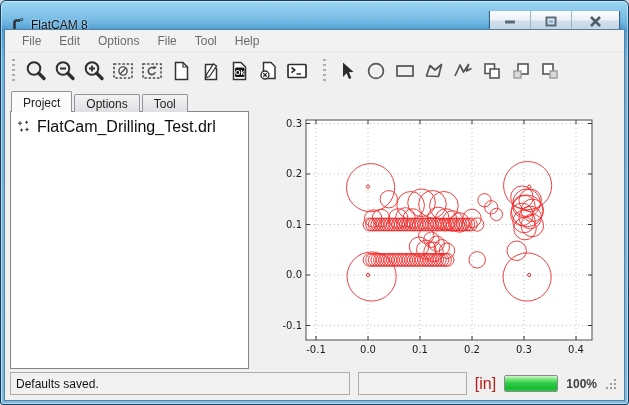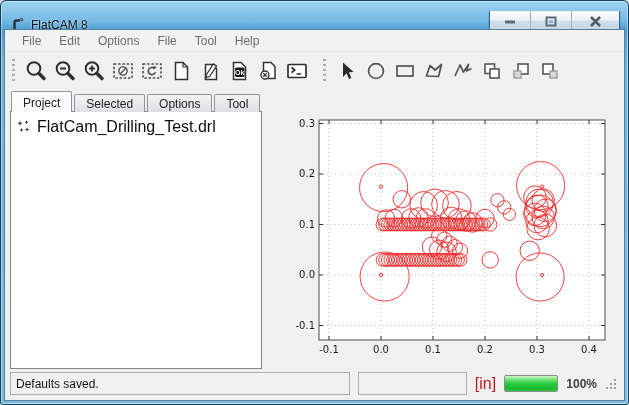--- a/index.html
+++ b/index.html
@@ -221,21 +221,20 @@
           <rect x="5" y="5" width="10" height="10" fill="#fff" stroke="#555" stroke-width="1.6"></rect>
           <rect x="12" y="12" width="7" height="7" fill="#d9d9d9" stroke="#9a9a9a" stroke-width="1.4"></rect>
         </svg>
       </button>
     </div>
 
     <div class="main">
       <div class="leftcol">
         <div class="tabbar">
           <div class="tab active">Project</div>
-          <div class="tab">Selected</div>
           <div class="tab">Options</div>
           <div class="tab">Tool</div>
         </div>
         <div class="tree">
           <div class="tree-item">
             <svg width="14" height="14">
               <g stroke="#3a3a3a" stroke-width="1.1">
                 <path d="M3 1.2 v4 M1 3.2 h4"></path>
                 <path d="M9.5 0.8 v3 M8 2.3 h3"></path>
                 <path d="M4.5 8.5 v3 M3 10 h3"></path>

